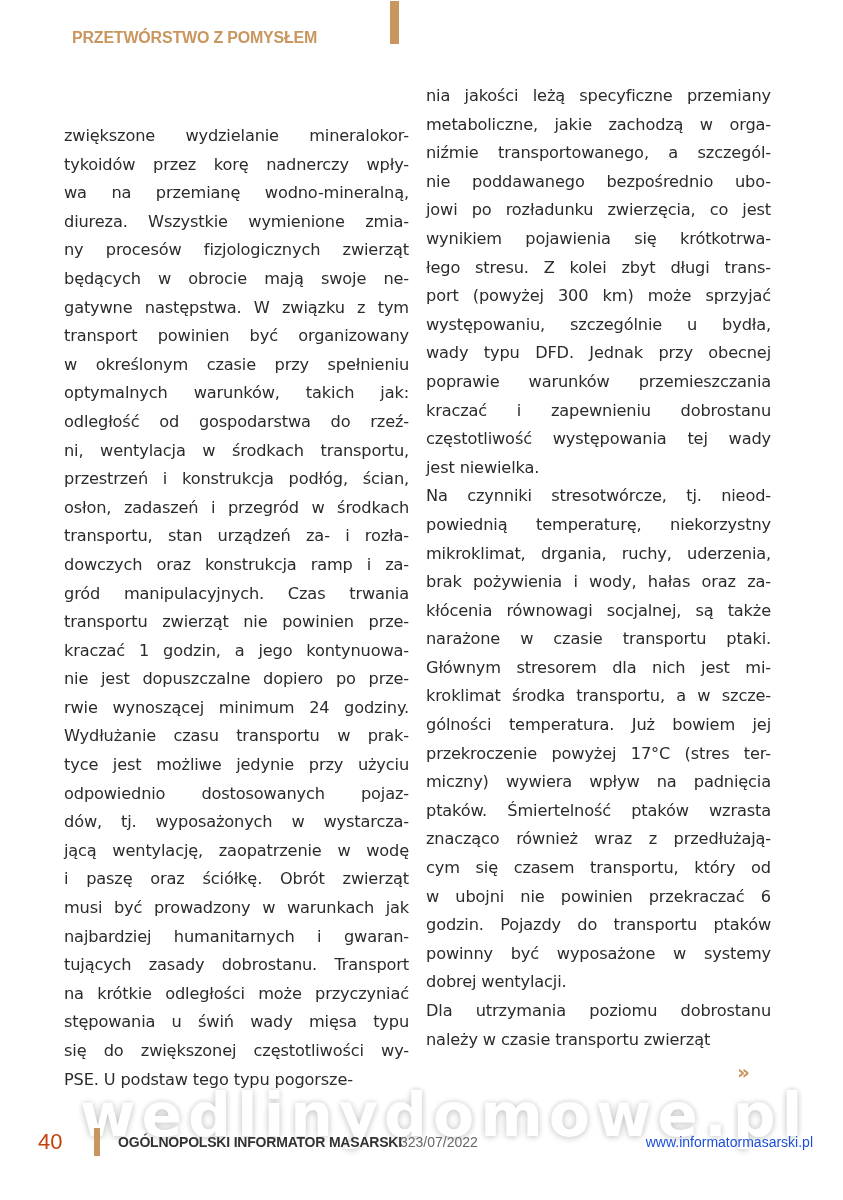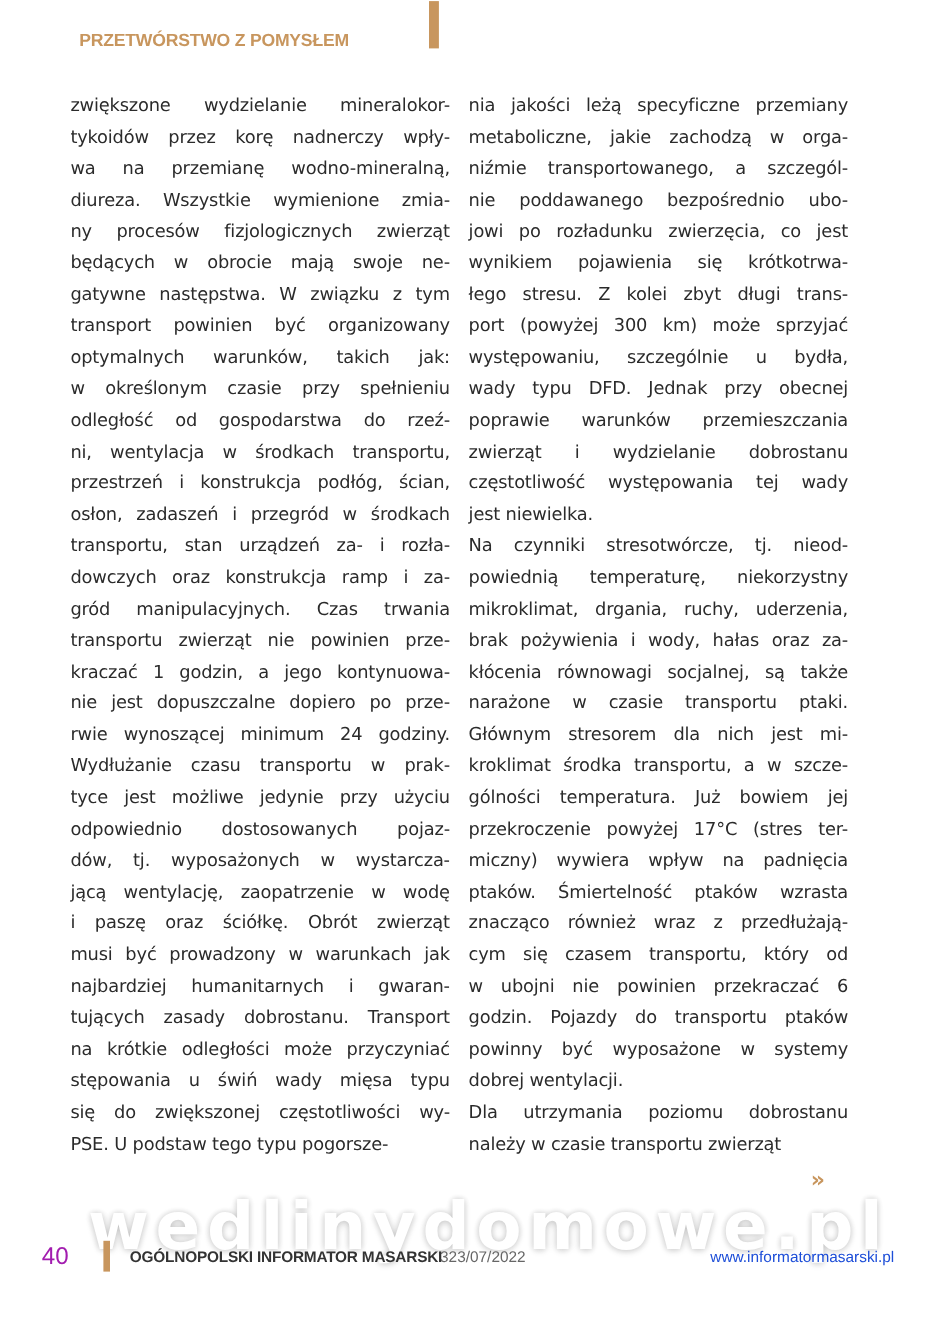--- a/index.html
+++ b/index.html
@@ -3,31 +3,31 @@
 <meta charset="utf-8">
 <style>
   html, body { margin: 0; padding: 0; background: #ffffff; }
   body { width: 843px; height: 1200px; position: relative; overflow: hidden;
          font-family: "DejaVu Sans", sans-serif; color: #2b2b2b; }
   .header-label { position: absolute; left: 72px; top: 29px; font-family: "Liberation Sans", sans-serif;
          font-weight: bold; font-size: 16px; letter-spacing: -0.2px; color: #c8965e; }
   .header-bar { position: absolute; left: 390px; top: 1px; width: 9px; height: 43px; background: #c8965e; }
   .col { position: absolute; top: 82px; width: 345px; font-size: 16.2px; line-height: 28.6px;
          letter-spacing: -0.15px; }
-  .col-left { left: 64px; }
+  .col-left { left: 64px; margin-top: 40px; }
   .col-right { left: 426px; }
   .line { display: block; white-space: nowrap; text-align: justify; text-align-last: justify; height: 28.6px; }
   .line.last { text-align-last: left; }
   .arrow { color: #c8965e; font-weight: bold; font-size: 20px; position: absolute; left: 737px; top: 1060px; }
   .watermark { position: absolute; left: 80px; top: 1080px; width: 700px; text-align: left;
          font-family: "DejaVu Sans", sans-serif; font-weight: bold; font-size: 60px; letter-spacing: 6px;
          color: #ffffff; text-shadow: 0 0 6px rgba(0,0,0,0.18), 0 2px 8px rgba(0,0,0,0.12); opacity: 0.95; }
   .footer { position: absolute; top: 1127px; left: 38px; right: 30px; height: 30px; }
   .page-num { position: absolute; left: 0; top: 2px; font-family: "Liberation Sans", sans-serif;
-         font-size: 22px; color: #a21caf; }
+         font-size: 22px; color: #c2410c; }
   .footer-bar { position: absolute; left: 56px; top: 1px; width: 6px; height: 28px; background: #c8965e; }
   .pub-name { position: absolute; left: 80px; top: 7px; font-family: "Liberation Sans", sans-serif;
          font-weight: bold; font-size: 14px; color: #333; letter-spacing: -0.2px; }
   .issue { position: absolute; left: 362px; top: 7px; font-family: "Liberation Sans", sans-serif;
          font-size: 14px; color: #666; }
   .url { position: absolute; right: 0; top: 7px; font-family: "Liberation Sans", sans-serif;
          font-size: 14px; color: #1d4ed8; }
 </style>
 </head>
 <body>
@@ -39,22 +39,22 @@
 
 <div class="col col-left" id="col-left">
     <span class="line">zwiększone wydzielanie mineralokor-</span>
     <span class="line">tykoidów przez korę nadnerczy wpły-</span>
     <span class="line">wa na przemianę wodno-mineralną,</span>
     <span class="line">diureza. Wszystkie wymienione zmia-</span>
     <span class="line">ny procesów fizjologicznych zwierząt</span>
     <span class="line">będących w obrocie mają swoje ne-</span>
     <span class="line">gatywne następstwa. W związku z tym</span>
     <span class="line">transport powinien być organizowany</span>
+    <span class="line">w określonym czasie przy spełnieniu</span>
     <span class="line">optymalnych warunków, takich jak:</span>
-    <span class="line">w określonym czasie przy spełnieniu</span>
     <span class="line">odległość od gospodarstwa do rzeź-</span>
     <span class="line">ni, wentylacja w środkach transportu,</span>
     <span class="line">przestrzeń i konstrukcja podłóg, ścian,</span>
     <span class="line">osłon, zadaszeń i przegród w środkach</span>
     <span class="line">transportu, stan urządzeń za- i rozła-</span>
     <span class="line">dowczych oraz konstrukcja ramp i za-</span>
     <span class="line">gród manipulacyjnych. Czas trwania</span>
     <span class="line">transportu zwierząt nie powinien prze-</span>
     <span class="line">kraczać 1 godzin, a jego kontynuowa-</span>
     <span class="line">nie jest dopuszczalne dopiero po prze-</span>
@@ -78,21 +78,21 @@
     <span class="line">metaboliczne, jakie zachodzą w orga-</span>
     <span class="line">niźmie transportowanego, a szczegól-</span>
     <span class="line">nie poddawanego bezpośrednio ubo-</span>
     <span class="line">jowi po rozładunku zwierzęcia, co jest</span>
     <span class="line">wynikiem pojawienia się krótkotrwa-</span>
     <span class="line">łego stresu. Z kolei zbyt długi trans-</span>
     <span class="line">port (powyżej 300 km) może sprzyjać</span>
     <span class="line">występowaniu, szczególnie u bydła,</span>
     <span class="line">wady typu DFD. Jednak przy obecnej</span>
     <span class="line">poprawie warunków przemieszczania</span>
-    <span class="line">zwierząt i wydzielanie dobrostanu</span>
+    <span class="line">kraczać i zapewnieniu dobrostanu</span>
     <span class="line">częstotliwość występowania tej wady</span>
     <span class="line last">jest niewielka.</span>
     <span class="line">Na czynniki stresotwórcze, tj. nieod-</span>
     <span class="line">powiednią temperaturę, niekorzystny</span>
     <span class="line">mikroklimat, drgania, ruchy, uderzenia,</span>
     <span class="line">brak pożywienia i wody, hałas oraz za-</span>
     <span class="line">kłócenia równowagi socjalnej, są także</span>
     <span class="line">narażone w czasie transportu ptaki.</span>
     <span class="line">Głównym stresorem dla nich jest mi-</span>
     <span class="line">kroklimat środka transportu, a w szcze-</span>

